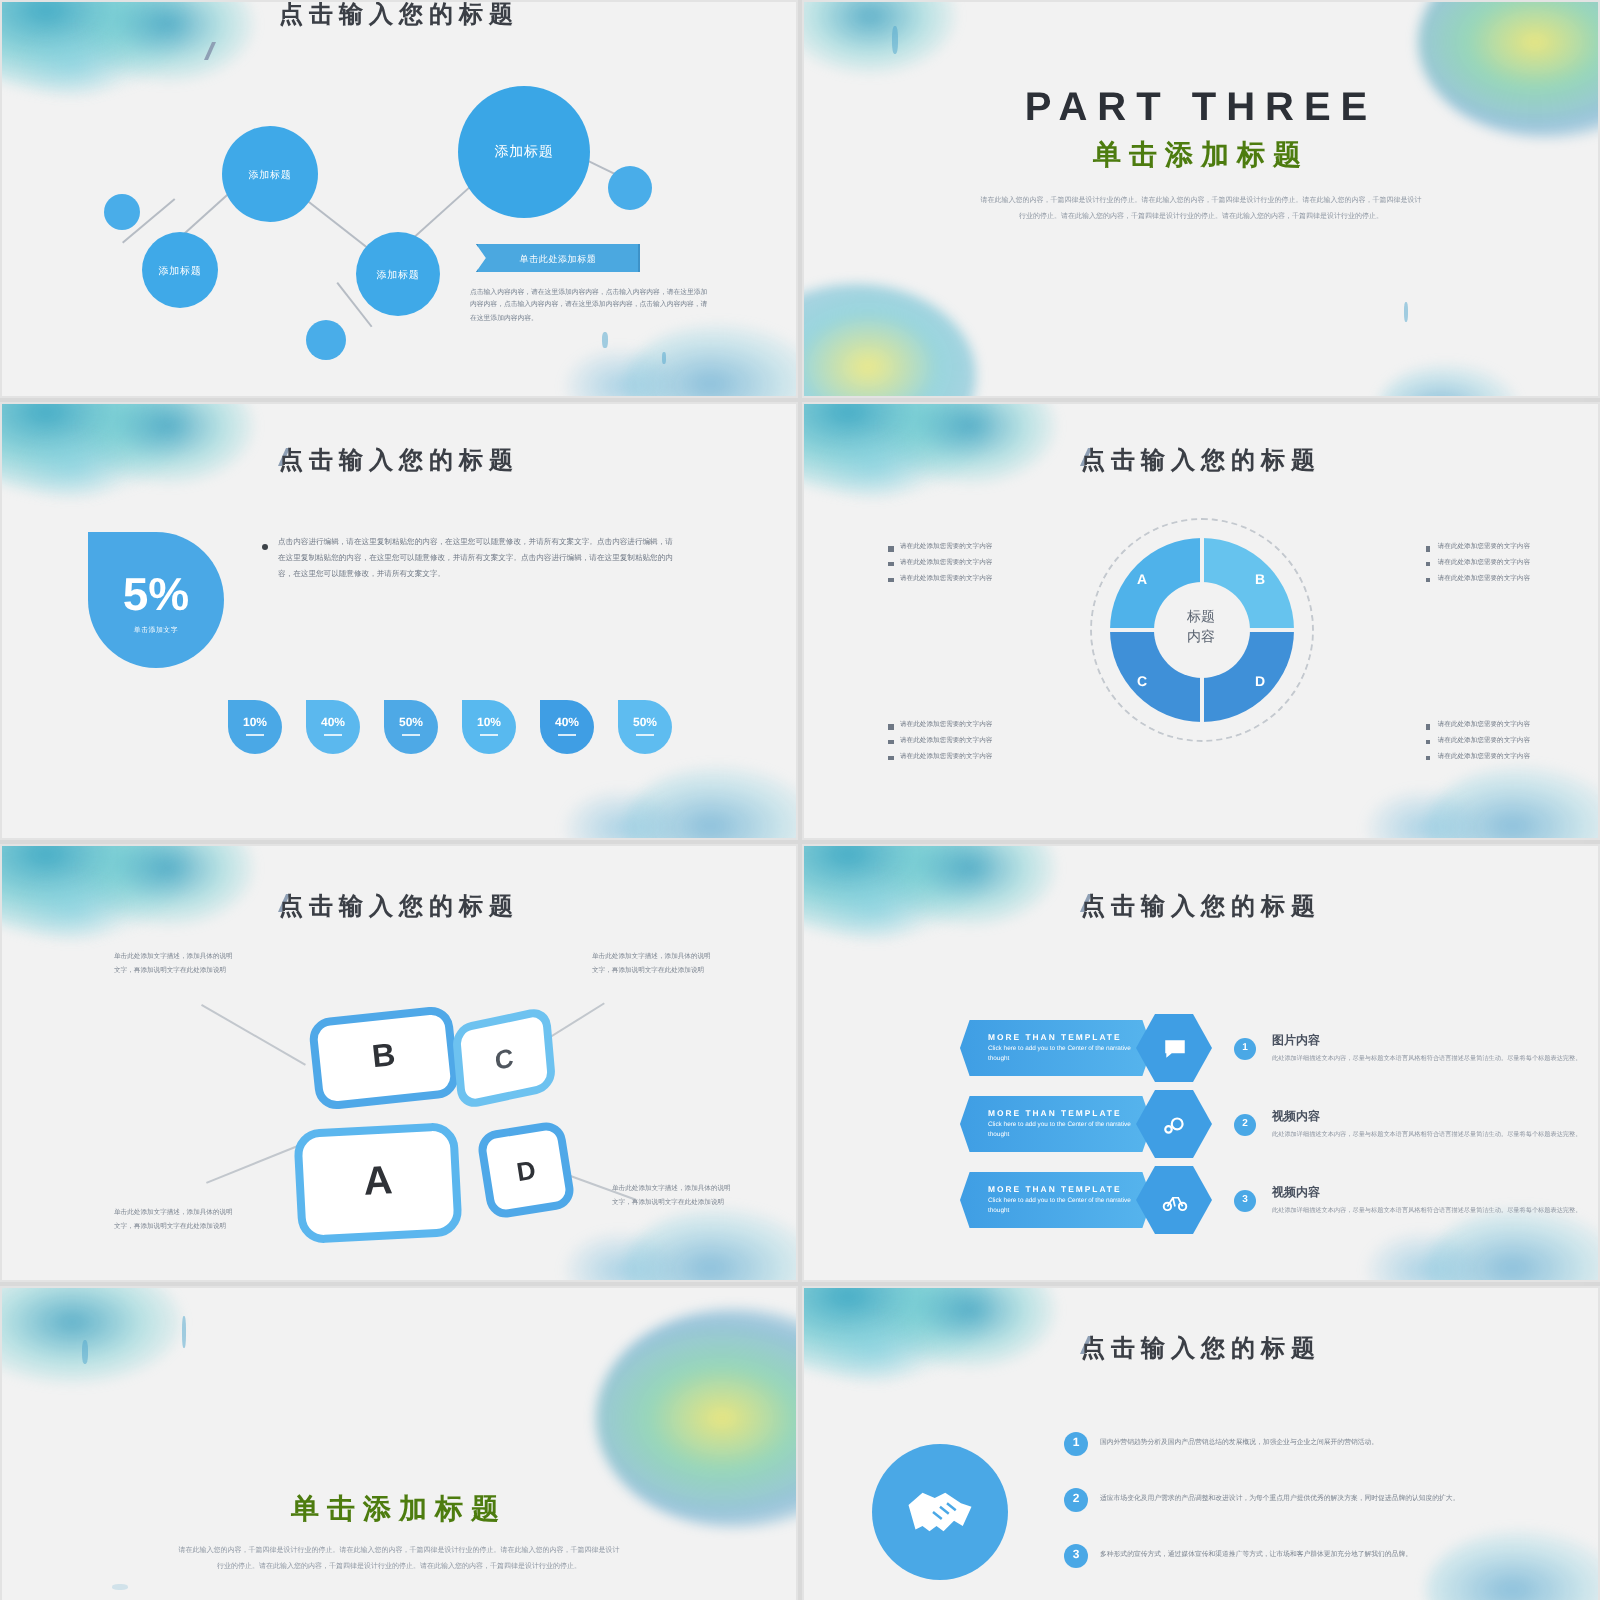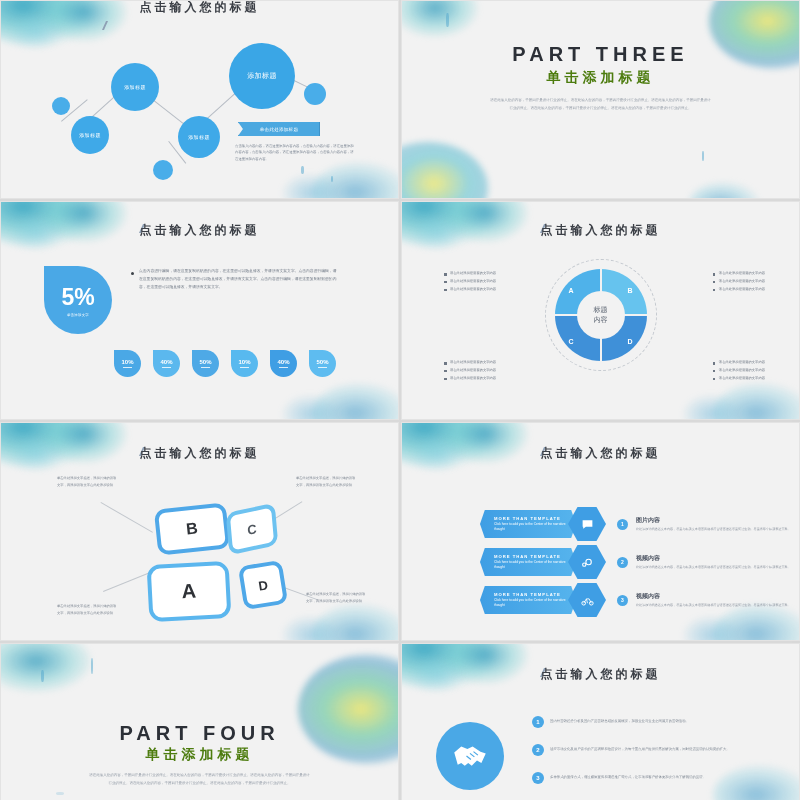--- a/index.html
+++ b/index.html
@@ -392,21 +392,20 @@
     </div>
   </div>
 
   <div class="slide">
     <div class="blob tl2" style="left:-20px;top:-14px;width:110px;height:62px;"></div>
     <div class="blob tr1" style="right:-40px;top:10px;width:140px;height:110px;"></div>
     <div class="fleck" style="left:40px;top:26px;width:3px;height:12px;"></div>
     <div class="fleck" style="left:90px;top:14px;width:2px;height:16px;"></div>
     <div class="fleck" style="left:55px;top:148px;width:8px;height:3px;opacity:.4;"></div>
 
-    <div class="cover-en" style="top:78px;">PART FOUR</div>
     <div class="cover-cn" style="top:102px;">单击添加标题</div>
     <div class="cover-desc" style="top:128px;">请在此输入您的内容，千篇四律是设计行业的停止。请在此输入您的内容，千篇四律是设计行业的停止。请在此输入您的内容，千篇四律是设计行业的停止。请在此输入您的内容，千篇四律是设计行业的停止。请在此输入您的内容，千篇四律是设计行业的停止。</div>
   </div>
 
   <div class="slide">
     <div class="blob tl1"></div>
     <div class="blob tl2"></div>
     <div class="blob tl3"></div>
     <div class="blob br1"></div>
 

